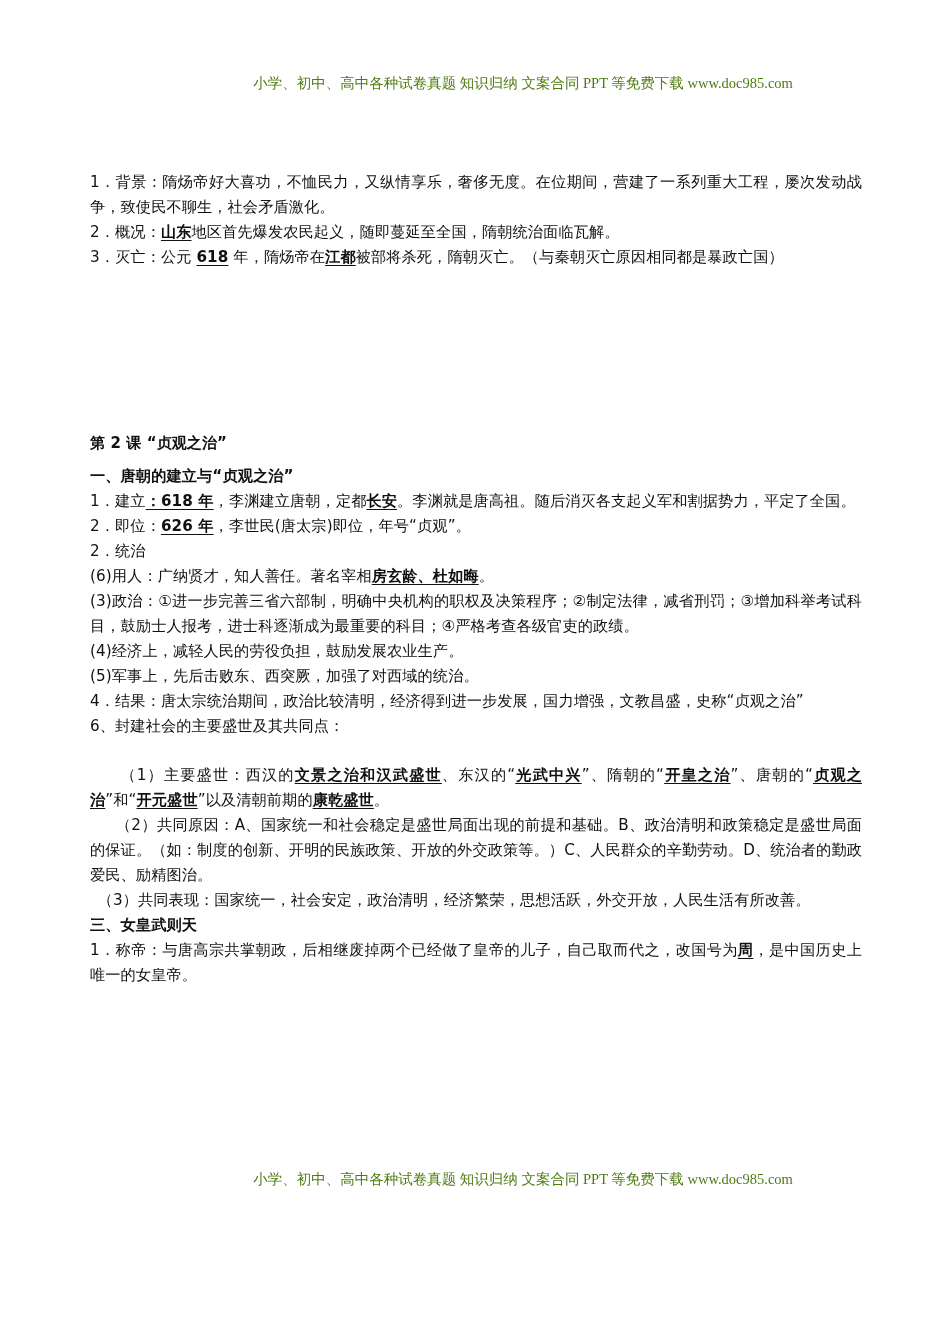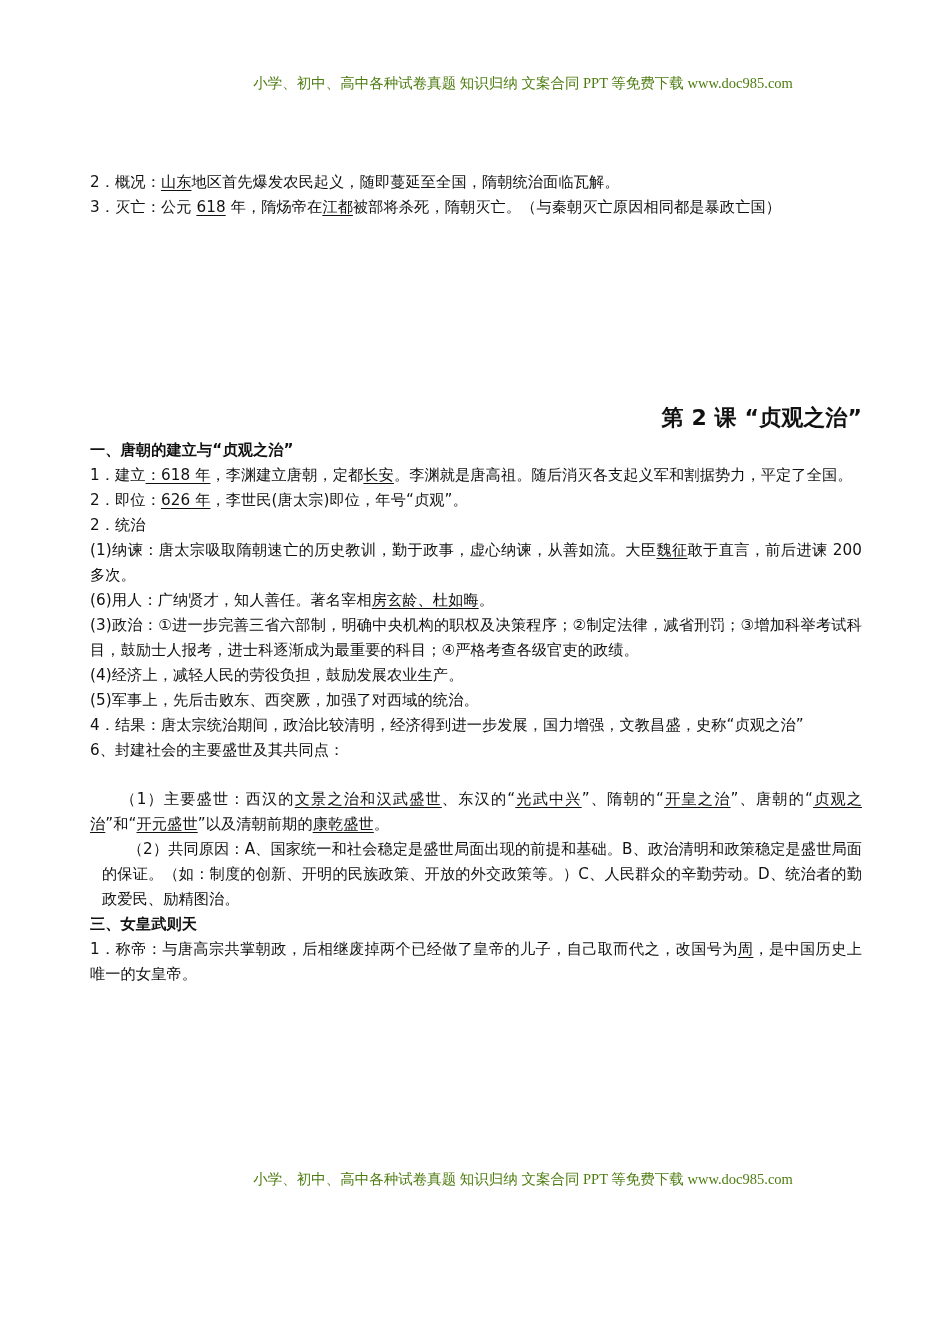--- a/index.html
+++ b/index.html
@@ -6,49 +6,50 @@
   body { width: 950px; height: 1344px; position: relative; overflow: hidden;
          font-family: "DejaVu Sans", "Liberation Sans", sans-serif; color: #111; }
   .hdr { position: absolute; left: 0; width: 950px; text-align: center;
          font-family: "Liberation Serif", "DejaVu Serif", serif; font-size: 14.5px; color: #4d7c0f; padding-left: 48px; }
   .hdr-top { top: 74px; }
   .hdr-bot { top: 1170px; }
   .content { position: absolute; left: 90px; width: 772px; font-size: 15.2px; line-height: 25px; letter-spacing: 0.1px; }
   .block1 { top: 170px; }
   .block2 { top: 405px; }
   p { margin: 0; text-align: justify; }
-  .title { text-align: right; font-weight: bold; font-size: 22px; margin-bottom: 8px; }
+  .title { text-align: left; font-weight: bold; font-size: 15px; margin-bottom: 8px; margin-top: 26px; }
   .h { font-weight: bold; }
-  b.u, .u { font-weight: normal; text-decoration: underline; text-underline-offset: 3px; }
+  b.u, .u { font-weight: bold; text-decoration: underline; text-underline-offset: 3px; }
   .ind1 { text-indent: 2em; margin-top: 24px; }
-  .ind2 { text-indent: 1.7em; margin-left: 12px; }
+  .ind2 { text-indent: 1.7em; }
   .ind3 { text-indent: 0.5em; }
 </style>
 </head>
 <body>
 
 <div class="hdr hdr-top">小学、初中、高中各种试卷真题 知识归纳 文案合同 PPT 等免费下载   www.doc985.com</div>
 
 <div class="content block1">
+  <p>1．背景：隋炀帝好大喜功，不恤民力，又纵情享乐，奢侈无度。在位期间，营建了一系列重大工程，屡次发动战争，致使民不聊生，社会矛盾激化。</p>
   <p><span>2．概况：</span><span class="u">山东</span><span>地区首先爆发农民起义，随即蔓延至全国，隋朝统治面临瓦解。</span></p>
   <p><span>3．灭亡：公元 </span><span class="u">618</span><span> 年，隋炀帝在</span><span class="u">江都</span><span>被部将杀死，隋朝灭亡。（与秦朝灭亡原因相同都是暴政亡国）</span></p>
 </div>
 
 <div class="content block2">
   <p class="title">第 2 课 “贞观之治”</p>
   <p class="h">一、唐朝的建立与“贞观之治”</p>
   <p><span style="text-underline-offset:3px;">1．建立</span><span class="u">：618 年</span><span>，李渊建立唐朝，定都</span><span class="u">长安</span><span>。李渊就是唐高祖。随后消灭各支起义军和割据势力，平定了全国。</span></p>
   <p><span>2．即位：</span><span class="u">626 年</span><span>，李世民(唐太宗)即位，年号“贞观”。</span></p>
   <p>2．统治</p>
-  <p><span>(1)纳谏：唐太宗吸取隋朝速亡的历史教训，勤于政事，虚心纳谏，从善如流。大臣</span><span class="u">魏征</span><span>敢于直言，前后进谏 200 多次。</span></p>
   <p><span>(6)用人：广纳贤才，知人善任。著名宰相</span><span class="u">房玄龄、杜如晦</span><span>。</span></p>
   <p>(3)政治：①进一步完善三省六部制，明确中央机构的职权及决策程序；②制定法律，减省刑罚；③增加科举考试科目，鼓励士人报考，进士科逐渐成为最重要的科目；④严格考查各级官吏的政绩。</p>
   <p>(4)经济上，减轻人民的劳役负担，鼓励发展农业生产。</p>
   <p>(5)军事上，先后击败东、西突厥，加强了对西域的统治。</p>
   <p>4．结果：唐太宗统治期间，政治比较清明，经济得到进一步发展，国力增强，文教昌盛，史称“贞观之治”</p>
   <p>6、封建社会的主要盛世及其共同点：</p>
   <p class="ind1"><span>（1）主要盛世：西汉的</span><span class="u">文景之治和汉武盛世</span><span>、东汉的“</span><span class="u">光武中兴</span><span>”、隋朝的“</span><span class="u">开皇之治</span><span>”、唐朝的“</span><span class="u">贞观之治</span><span>”和“</span><span class="u">开元盛世</span><span>”以及清朝前期的</span><span class="u">康乾盛世</span><span>。</span></p>
   <p class="ind2">（2）共同原因：A、国家统一和社会稳定是盛世局面出现的前提和基础。B、政治清明和政策稳定是盛世局面的保证。（如：制度的创新、开明的民族政策、开放的外交政策等。）C、人民群众的辛勤劳动。D、统治者的勤政爱民、励精图治。</p>
+  <p class="ind3">（3）共同表现：国家统一，社会安定，政治清明，经济繁荣，思想活跃，外交开放，人民生活有所改善。</p>
   <p class="h">三、女皇武则天</p>
   <p><span>1．称帝：与唐高宗共掌朝政，后相继废掉两个已经做了皇帝的儿子，自己取而代之，改国号为</span><span class="u">周</span><span>，是中国历史上唯一的女皇帝。</span></p>
 </div>
 
 <div class="hdr hdr-bot">小学、初中、高中各种试卷真题 知识归纳 文案合同 PPT 等免费下载   www.doc985.com</div>
 
 </body></html>

